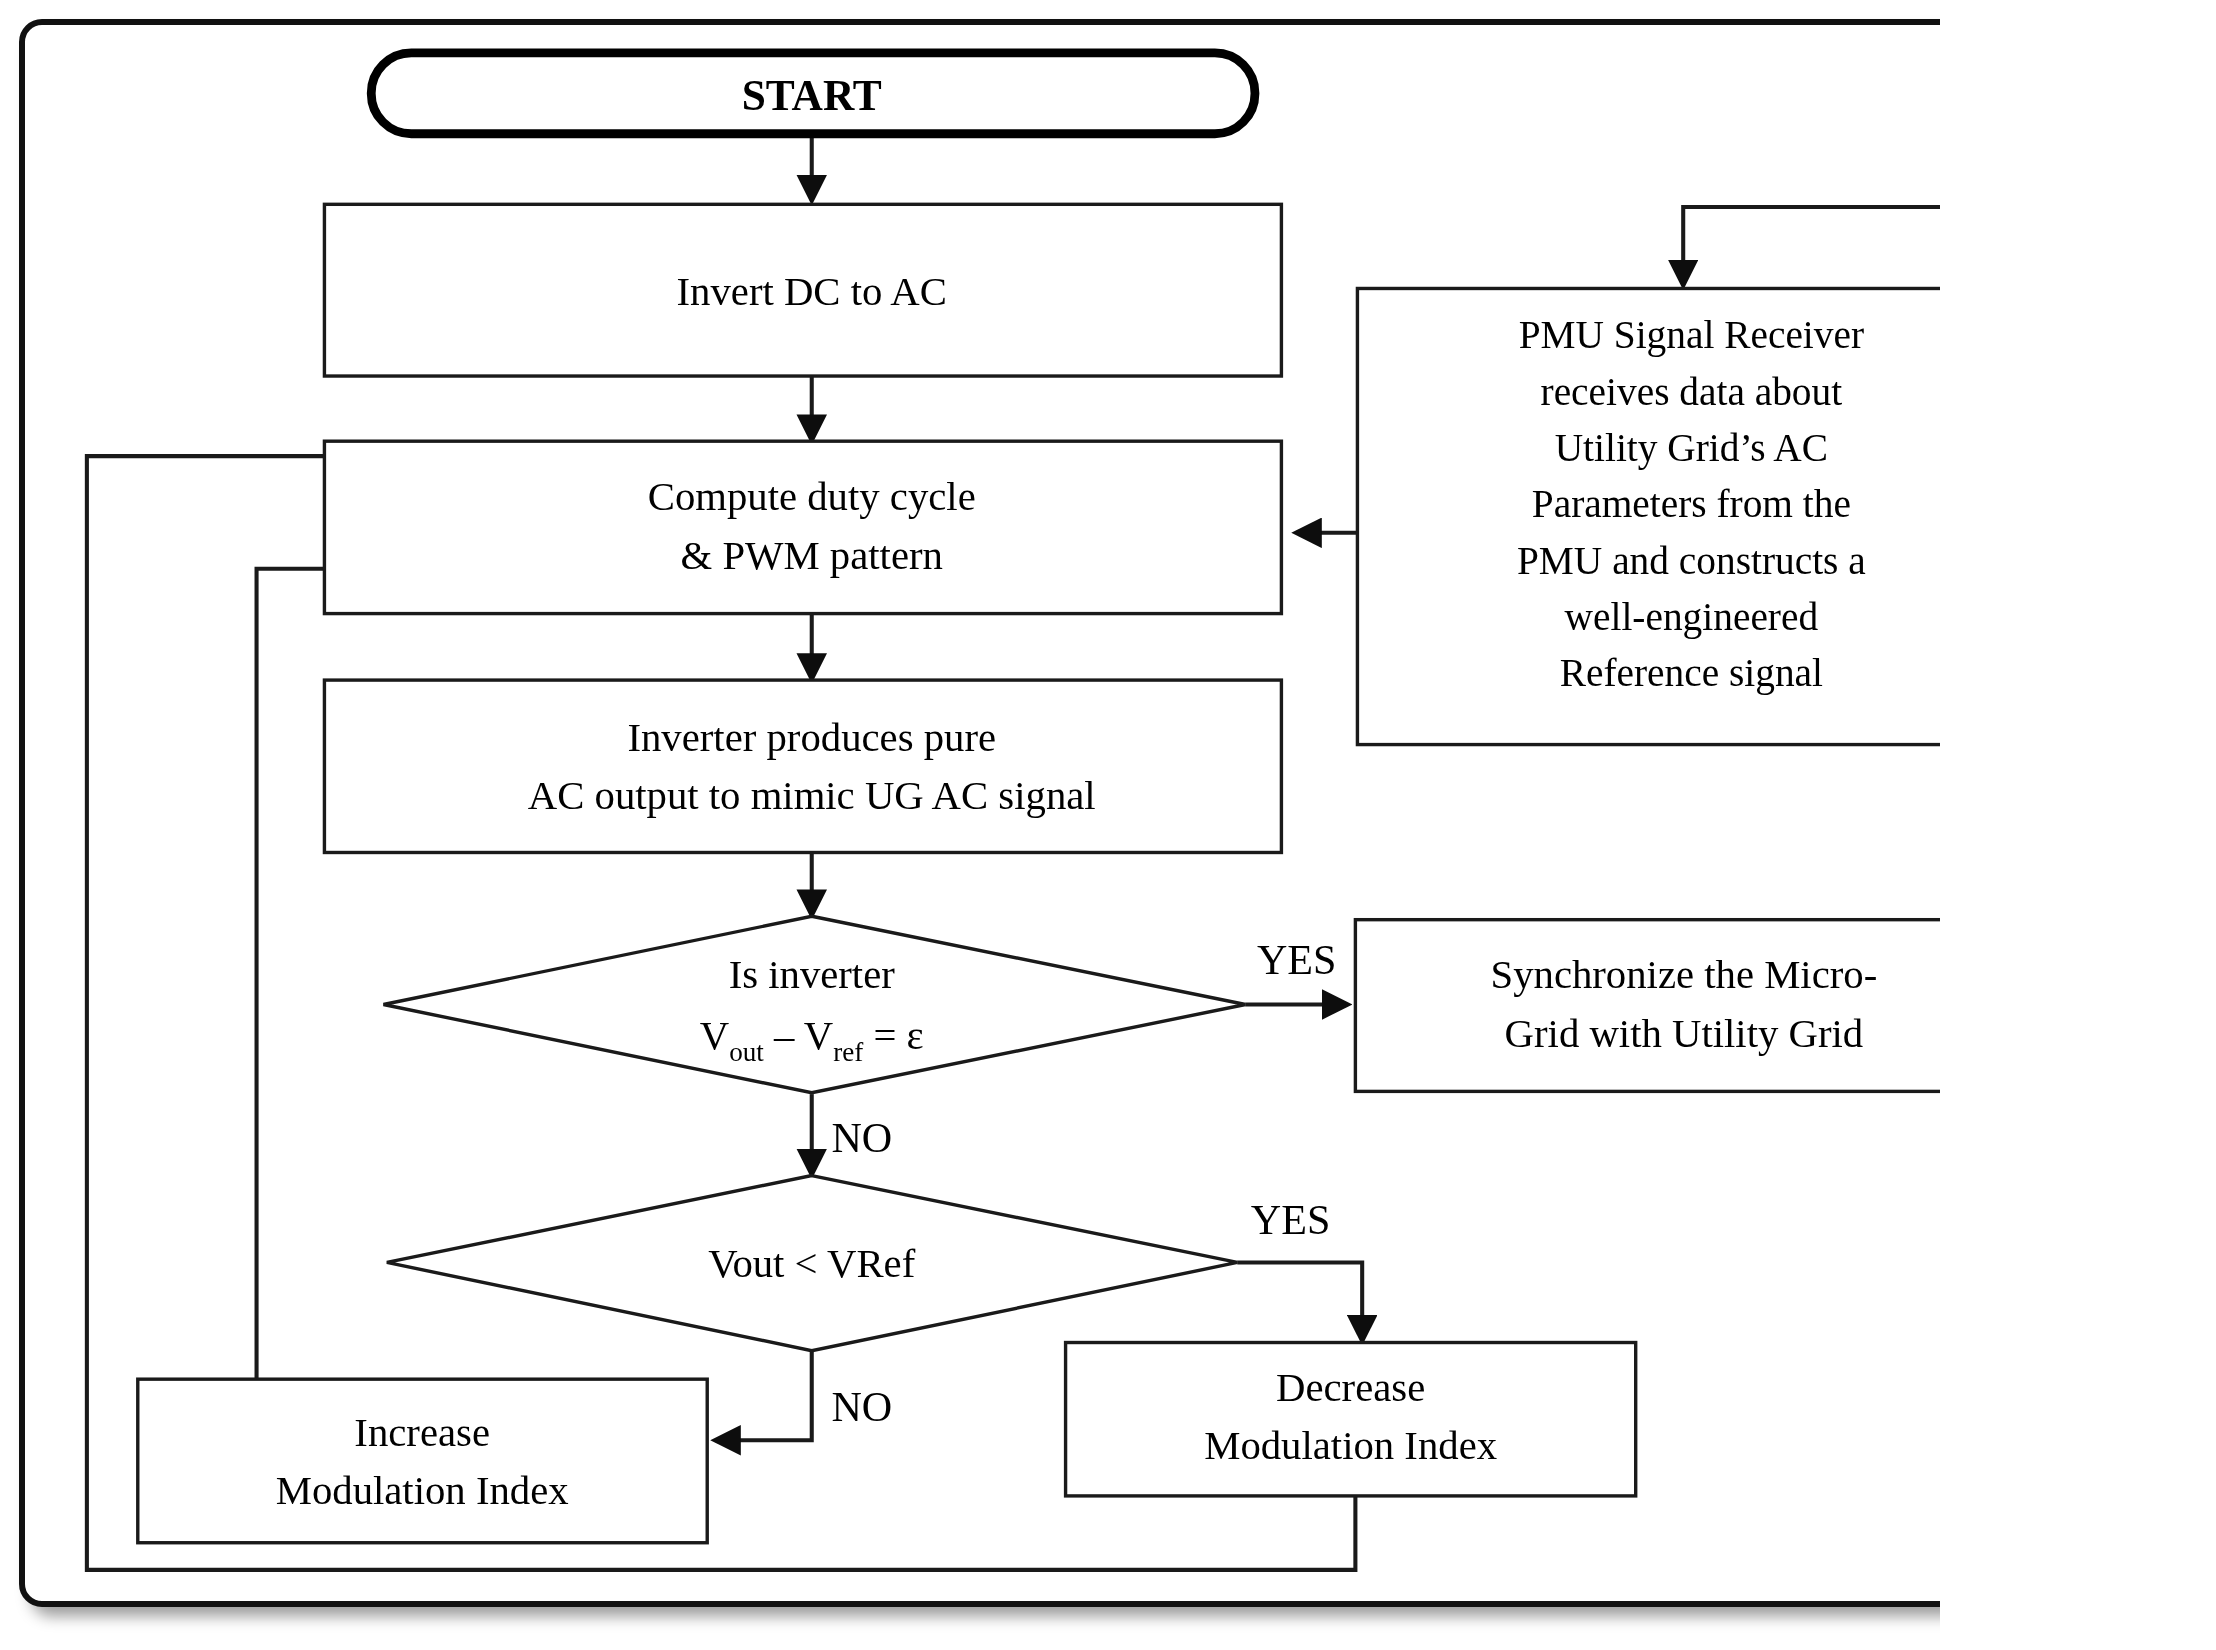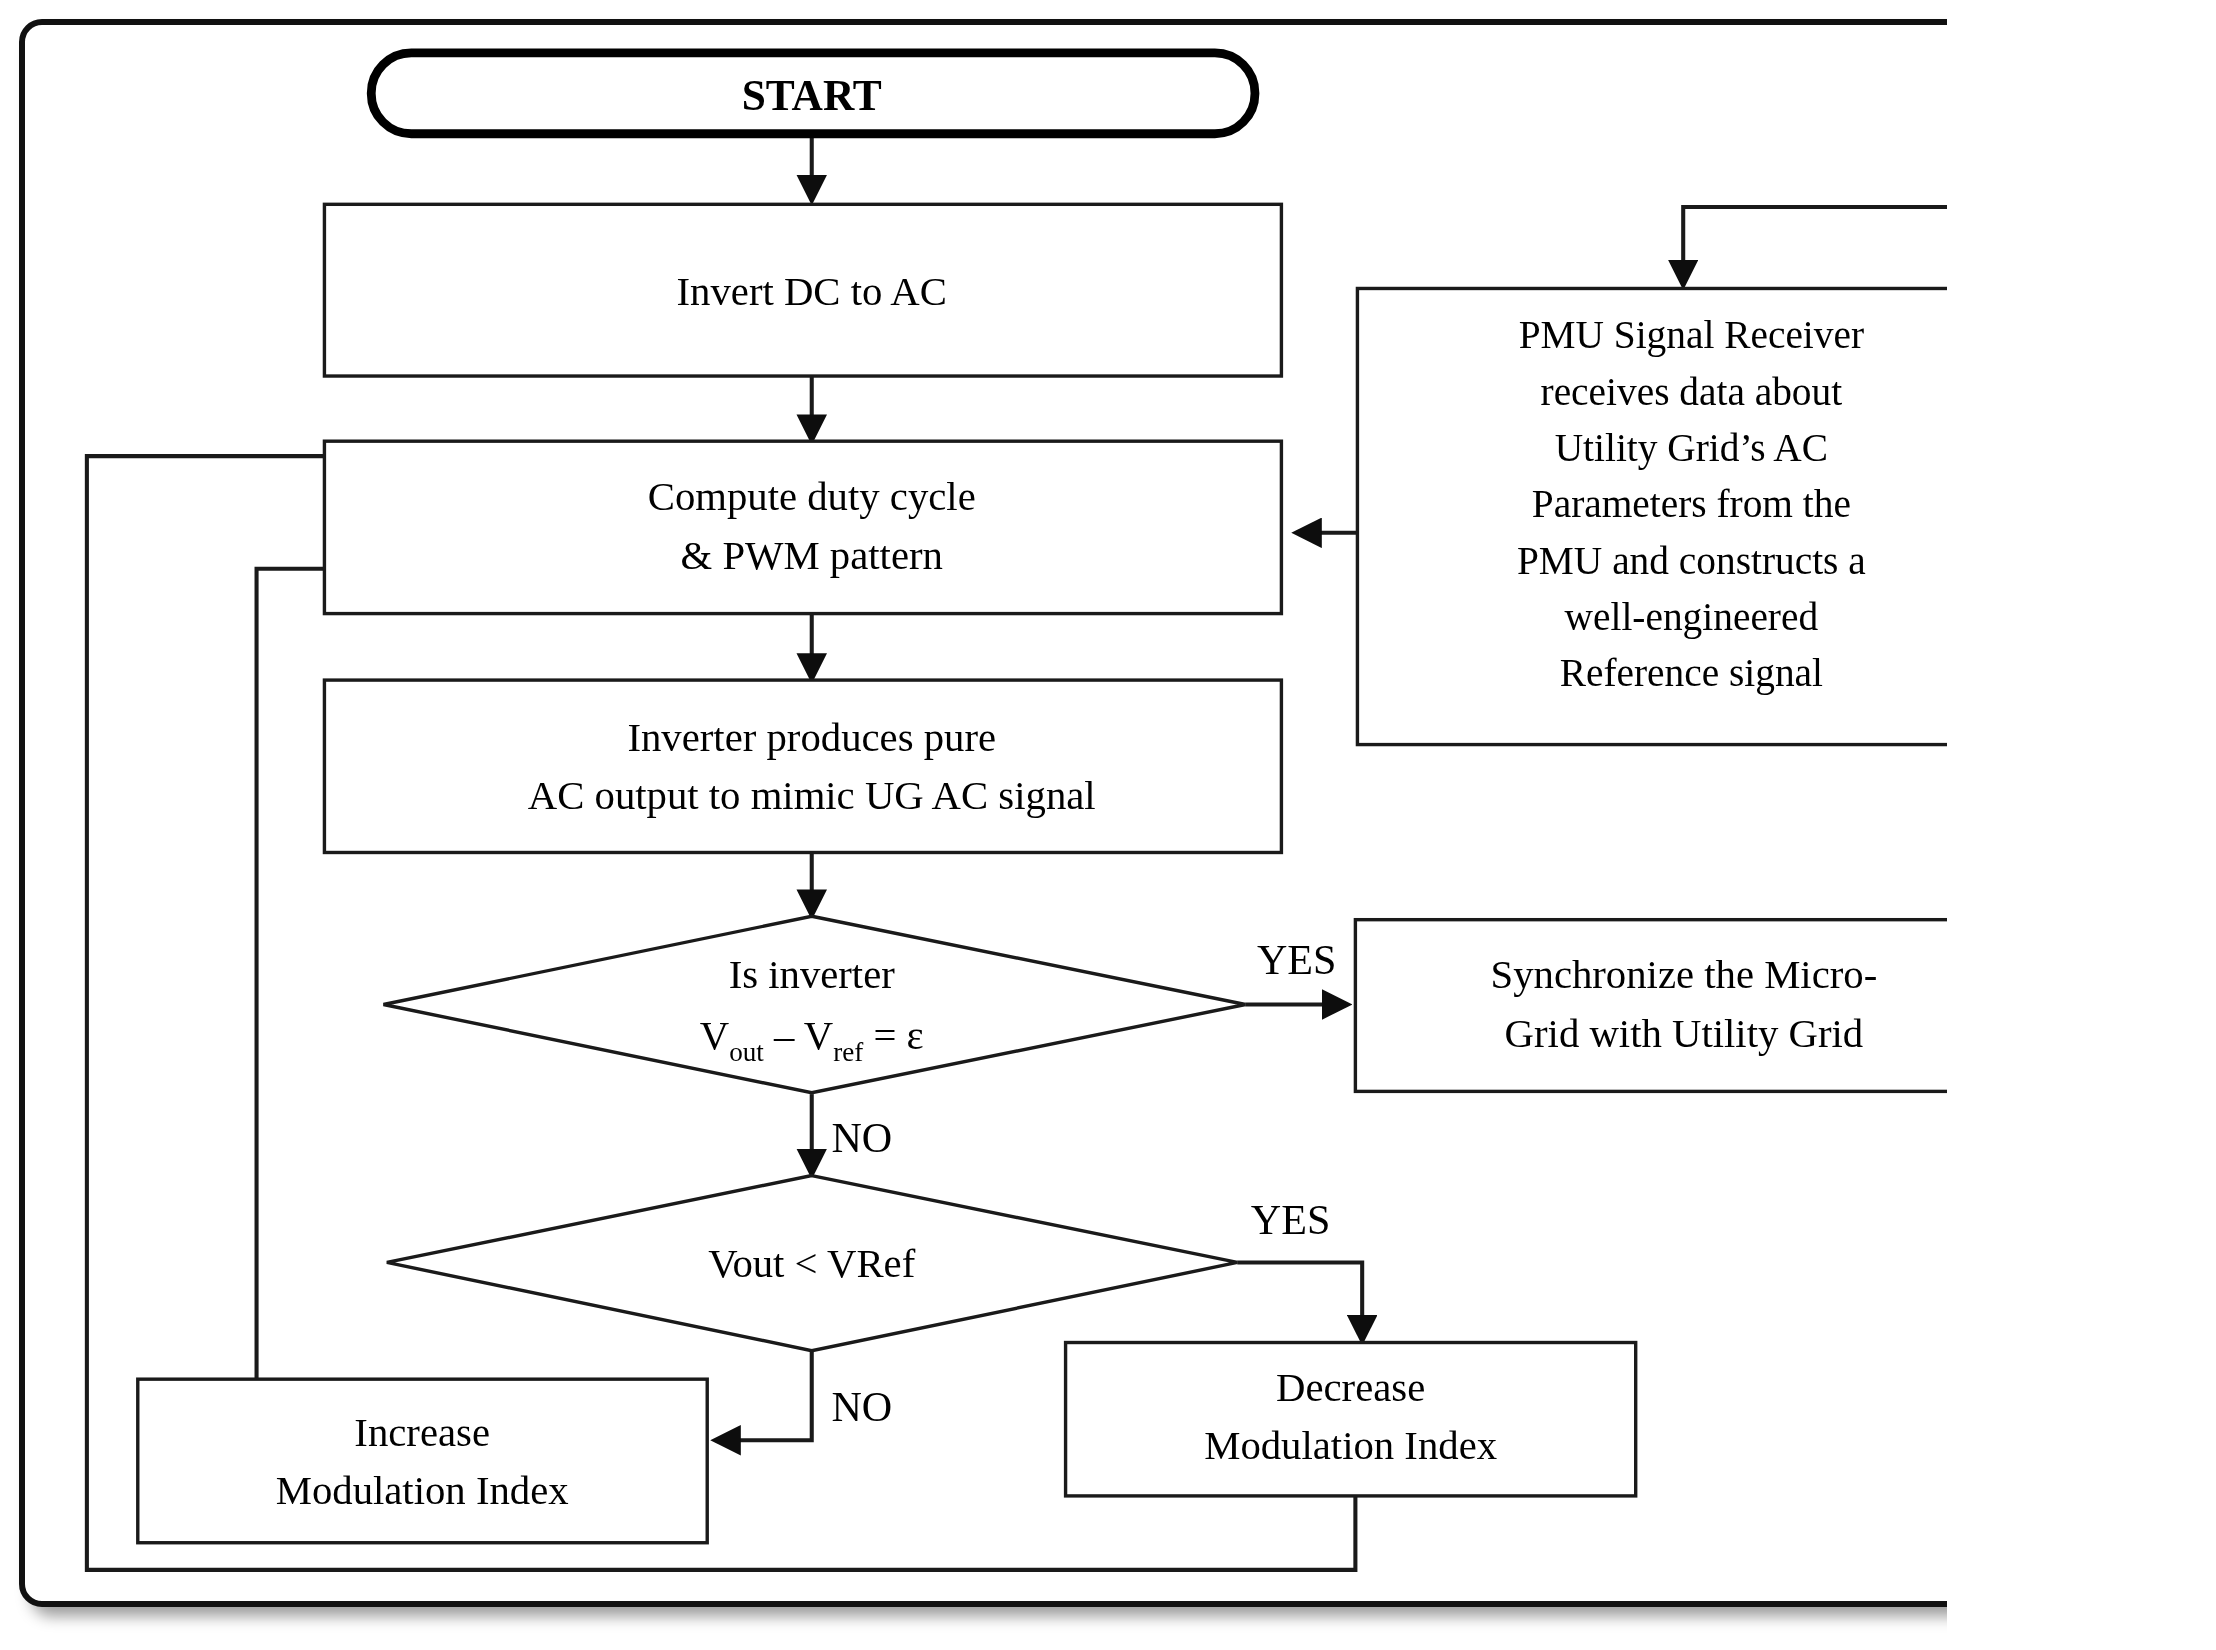--- a/index.html
+++ b/index.html
@@ -1,17 +1,17 @@
 <!DOCTYPE html>
 <html style="font-size:11px"><head>
 <meta charset="utf-8">
 <style>
   html,body{margin:0;padding:0;background:#ffffff;}
   body{font-family:"Liberation Serif", serif;}
-  #stage{position:relative;width:1940px;height:1650px;background:#ffffff;overflow:hidden;padding-left:7px;}
+  #stage{position:relative;width:1940px;height:1650px;background:#ffffff;overflow:hidden;}
   #frame{
     position:absolute;left:19px;top:19px;width:2162px;height:1588px;
     border:6.1px solid #111111;border-radius:23px;background:#ffffff;
     box-shadow:9.5px 11px 15px -2.7px rgba(0,0,0,0.40);
     box-sizing:border-box;
   }
   svg#flow{position:absolute;left:0;top:0;width:2216px;height:1650px;}
   .node-text{font-family:"Liberation Serif", serif;fill:#000000;text-anchor:middle;}
   .t64{font-size:64px;}
   .t60{font-size:60px;}

